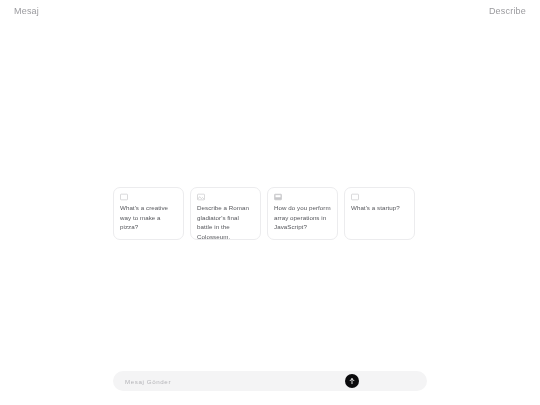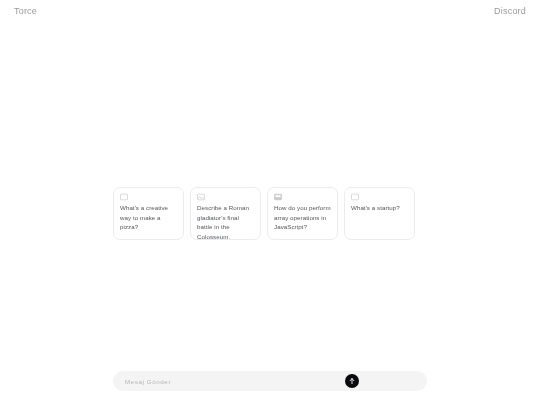--- a/index.html
+++ b/index.html
@@ -141,22 +141,22 @@
     margin-right: 64px;
   }
   .send-button svg {
     display: block;
   }
 </style>
 </head>
 <body>
 
 <div class="topbar">
-  <span class="brand">Torce</span>
-  <span class="topnav-link">Discord</span>
+  <span class="brand">Mesaj</span>
+  <span class="topnav-link">Describe</span>
 </div>
 
 <div class="canvas"></div>
 
 <div class="suggestions">
 
   <div class="suggestion-card">
     <span class="card-icon">
       <svg width="8" height="8" viewBox="0 0 12 12" aria-hidden="true">
         <rect x="0.75" y="1.75" width="10.5" height="8.5" rx="1" fill="none" stroke="#9a9a9e" stroke-width="1"></rect>

